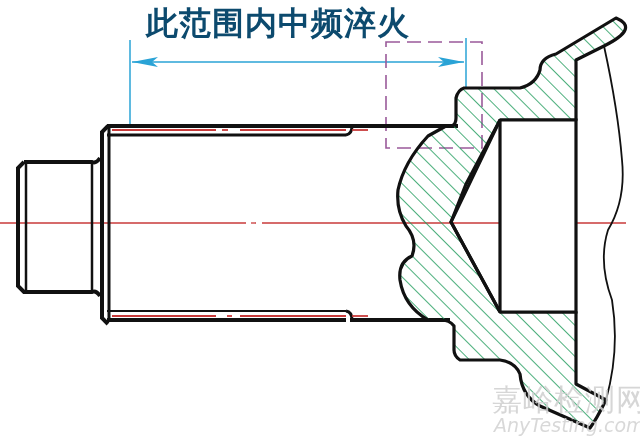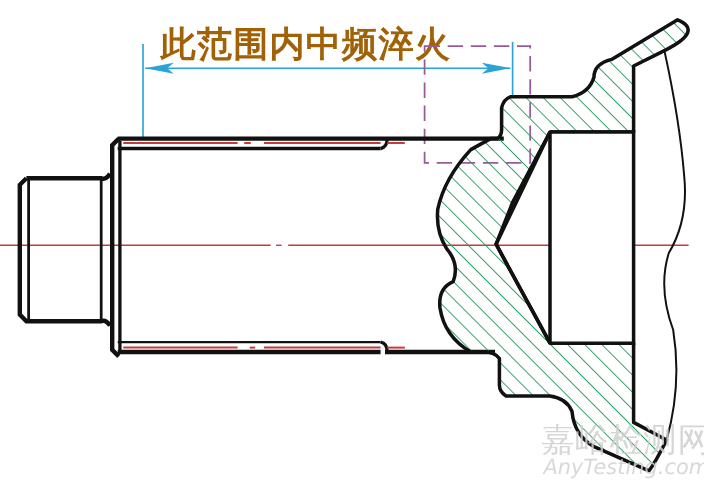--- a/index.html
+++ b/index.html
@@ -1,17 +1,17 @@
 <!DOCTYPE html>
 <html><head>
 <meta charset="utf-8">
 <style>
   html, body { margin: 0; padding: 0; background: #ffffff; }
   body { width: 640px; height: 441px; position: relative; overflow: hidden; font-family: "DejaVu Serif", serif; }
-  .title { position: absolute; left: 146px; top: 2px; font-size: 32px; color: #a16207; letter-spacing: 1px; font-family: "DejaVu Serif", serif; font-weight: bold; white-space: nowrap; margin-top: 17px; }
+  .title { position: absolute; left: 146px; top: 2px; font-size: 32px; color: #0c4a6e; letter-spacing: 1px; font-family: "DejaVu Serif", serif; font-weight: bold; white-space: nowrap; }
   svg { position: absolute; left: 0; top: 0; }
   .wm1 { position: absolute; left: 492px; top: 380px; font-size: 30px; color: #d0d0d0; font-family: "DejaVu Sans", sans-serif; letter-spacing: 1px; opacity: 0.85; white-space: nowrap; }
   .wm2 { position: absolute; left: 494px; top: 414px; font-size: 19px; color: #d2d2d2; font-family: "DejaVu Sans", sans-serif; font-style: italic; opacity: 0.85; white-space: nowrap; }
 </style>
 </head>
 <body>
 
 <div class="title">此范围内中频淬火</div>
 
 <svg width="640" height="441" viewBox="0 0 640 441" xmlns="http://www.w3.org/2000/svg">

